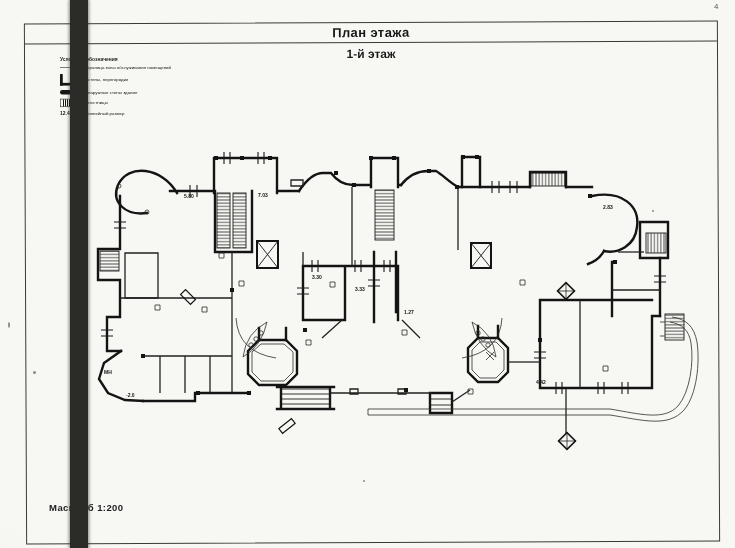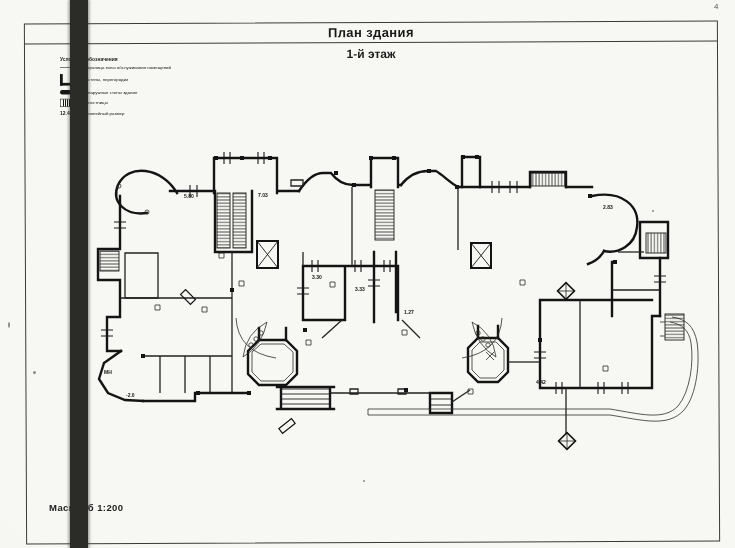--- a/index.html
+++ b/index.html
@@ -52,21 +52,21 @@
   svg.plan{position:absolute;left:0;top:0;z-index:2;}
   svg .plan-lbl{font-family:"Liberation Sans",sans-serif;font-size:5px;font-weight:700;fill:#141414;}
 </style>
 </head>
 <body>
 
 <div class="scan-tint"></div>
 
 <div class="frame">
   <div class="title-band">
-    <span class="t">План здания</span>
+    <span class="t">План этажа</span>
   </div>
   <div class="subtitle">1-й этаж</div>
 </div>
 
 <div class="legend">
   <div class="legend-inner">
     <h4>Условные обозначения</h4>
     <div id="legend-rows">
         <div class="lg-row">
           <div class="lg-sym">

